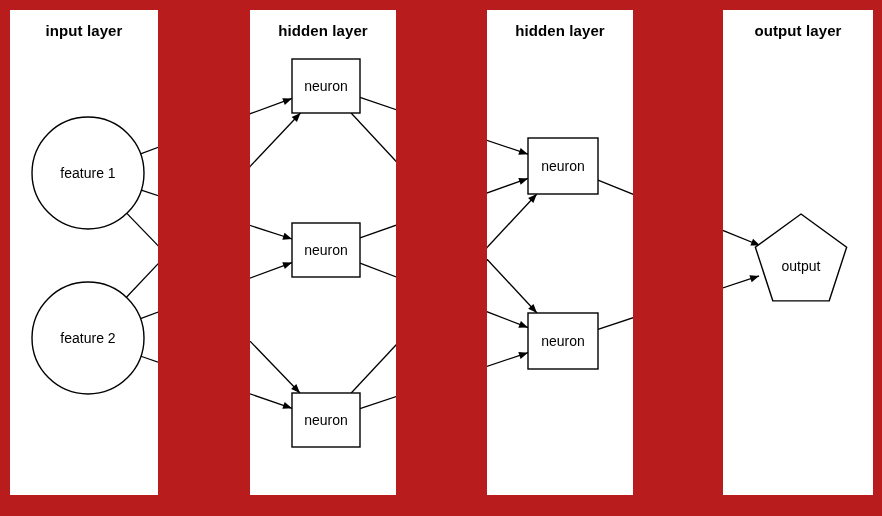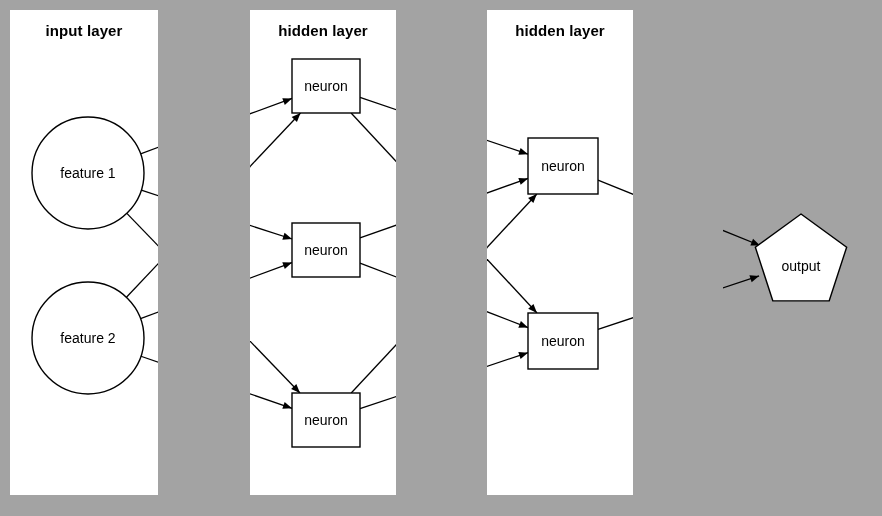--- a/index.html
+++ b/index.html
@@ -1,19 +1,19 @@
 <!DOCTYPE html>
 <html><head>
 <meta charset="utf-8">
 <style>
   html,body{margin:0;padding:0;background:#000;}
   #page{
     position:relative;
     width:882px;height:516px;
-    background:#a3a3a3;
+    background:#b91c1c;
     overflow:hidden;
     font-family:"Liberation Sans", sans-serif;
   }
   .layer-panel{
     position:absolute;
     background:#ffffff;
     overflow:hidden;
   }
   .layer-title{
     position:absolute;
@@ -54,20 +54,23 @@
 <div id="page">
 
   <div class="layer-panel" id="panel-input" style="left: 10px; top: 10px; width: 148px; height: 485px;">
     <div class="layer-title">input layer</div>
   </div>
   <div class="layer-panel" id="panel-hidden-1" style="left: 250px; top: 10px; width: 146px; height: 485px;">
     <div class="layer-title">hidden layer</div>
   </div>
   <div class="layer-panel" id="panel-hidden-2" style="left: 487px; top: 10px; width: 146px; height: 485px;">
     <div class="layer-title">hidden layer</div>
+  </div>
+  <div class="layer-panel" id="panel-output" style="left: 723px; top: 10px; width: 150px; height: 485px;">
+    <div class="layer-title">output layer</div>
   </div>
 
   <svg class="layer-svg" id="svg-layer" viewBox="0 0 882 516" xmlns="http://www.w3.org/2000/svg">
       <defs>
         <clipPath id="clip-input">
           <rect x="10" y="10" width="148" height="485"></rect>
         </clipPath>
         <clipPath id="clip-hidden-1">
           <rect x="250" y="10" width="146" height="485"></rect>
         </clipPath>

